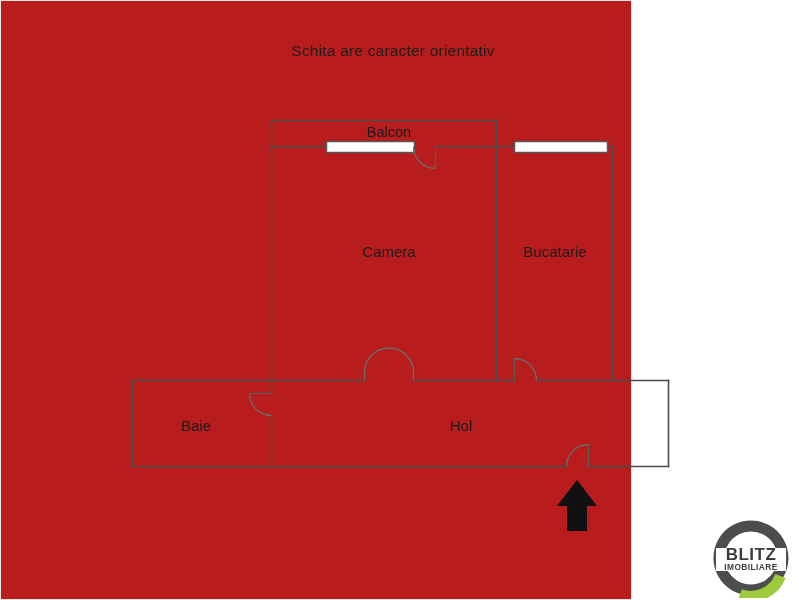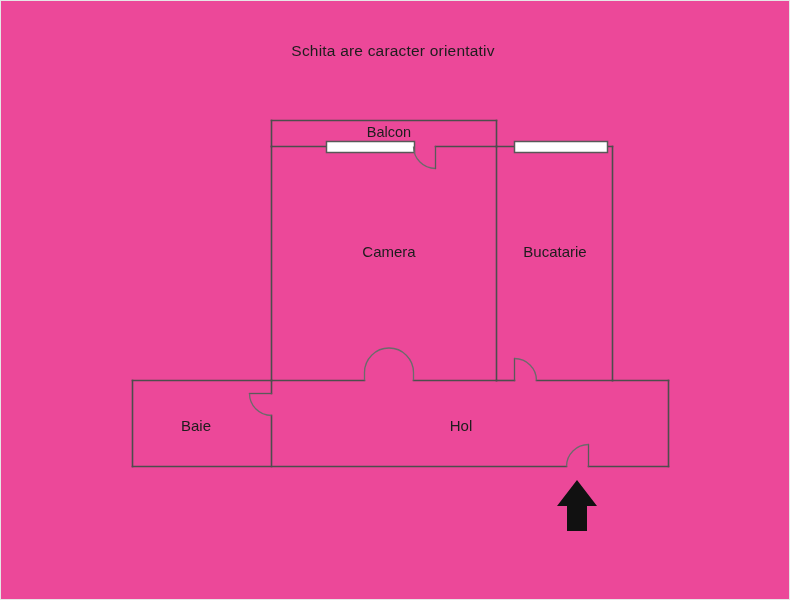--- a/index.html
+++ b/index.html
@@ -8,23 +8,23 @@
     background: #ffffff;
   }
   body {
     width: 799px;
     height: 600px;
     font-family: "Liberation Sans", sans-serif;
     overflow: hidden;
   }
   #page {
     position: relative;
-    width: 790px;
+    width: 632px;
     height: 600px;
-    background: #ec4899;
+    background: #b91c1c;
     box-sizing: border-box;
     border: 1px solid #e6e6e6;
   }
   #plan-svg {
     position: absolute;
     left: 0;
     top: 0;
     width: 799px;
     height: 600px;
     display: block;
@@ -179,14 +179,26 @@
     <text class="room-label" x="388" y="256">Camera</text>
 
     <text class="room-label" x="554" y="256">Bucatarie</text>
 
     <text class="room-label" x="195" y="430">Baie</text>
 
     <text class="room-label" x="460" y="430">Hol</text>
 
   </svg>
 
+  <div id="logo">
+    <svg viewBox="0 0 88 78" width="88" height="78">
+
+      <path d="M 44 6 A 32 32 0 1 1 43.9 6 Z" fill="none" stroke="#4d4d4d" stroke-width="11"></path>
+
+      <path d="M 73.5 56 A 32 32 0 0 1 33 74.5" fill="none" stroke="#9ccb3b" stroke-width="11" stroke-linecap="butt"></path>
+
+      <rect x="9" y="28" width="70" height="23" fill="#ffffff"></rect>
+      <text x="44" y="40" font-family="'Liberation Sans', sans-serif" font-size="17" font-weight="bold" fill="#3d3d3d" text-anchor="middle" letter-spacing="0.5">BLITZ</text>
+      <text x="44" y="50" font-family="'Liberation Sans', sans-serif" font-size="8.4" font-weight="bold" fill="#3d3d3d" text-anchor="middle" letter-spacing="0.4">IMOBILIARE</text>
+    </svg>
+  </div>
 
 </div>
 
 </body></html>

